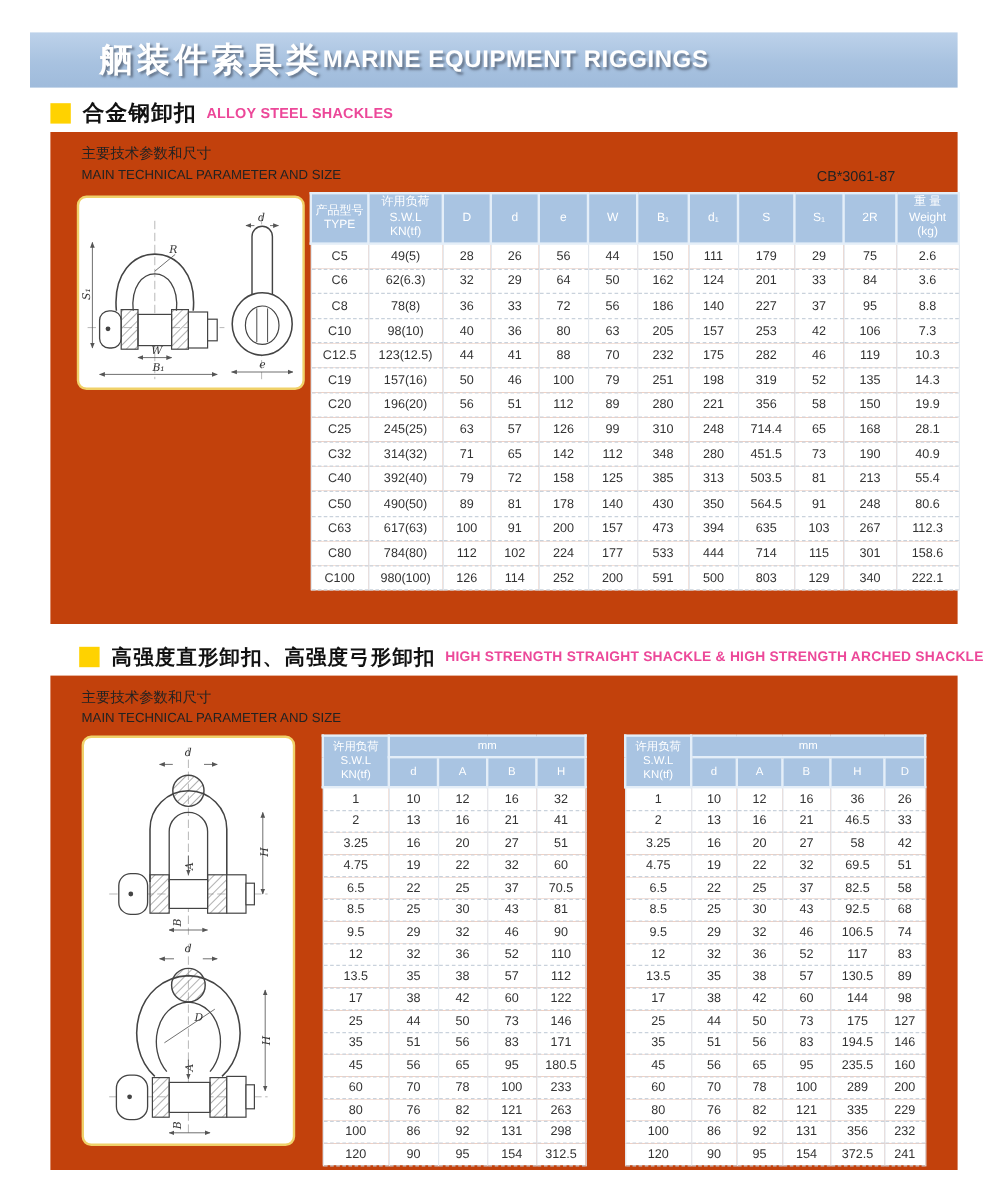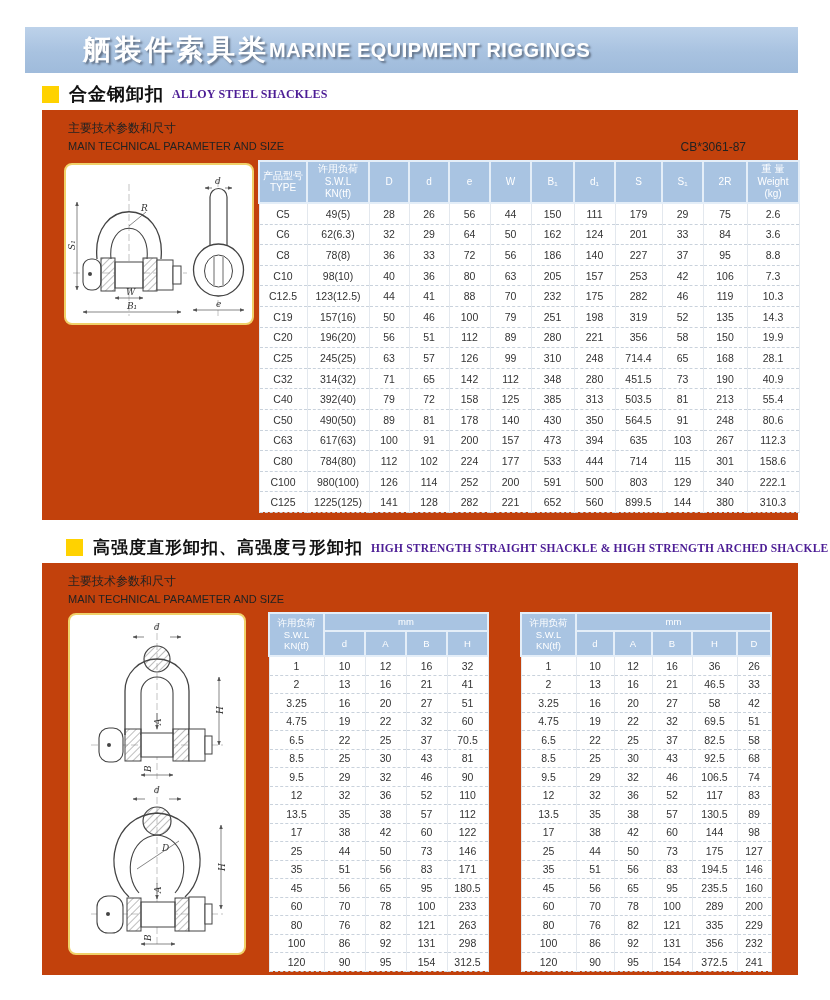--- a/index.html
+++ b/index.html
@@ -9,24 +9,24 @@
   
   .band{position:absolute;left:25px;top:27px;width:773px;height:46px;
         background:linear-gradient(180deg,#bdd2ea 0%,#a8c2e0 55%,#9fbbdb 100%);
         display:flex;align-items:center;padding-left:30px;box-sizing:border-box;}
   .band .zh{font-size:28px;font-weight:bold;color:#fff;letter-spacing:3px;
             text-shadow:2px 2px 2px rgba(90,104,124,.85);margin-left:28px;}
   .band .en{font-size:20px;font-weight:bold;color:#fff;letter-spacing:.5px;
             text-shadow:2px 2px 2px rgba(90,104,124,.85);}
 
   
-  .sec-head{position:absolute;left:42px;display:flex;align-items:center;font-family:Liberation Serif, serif;}
+  .sec-head{position:absolute;left:42px;display:flex;align-items:center;}
   .bullet{width:17px;height:17px;background:#ffd200;margin-right:10px;flex:0 0 auto;}
   .sec-head .zh{font-size:18px;font-weight:bold;color:#111;letter-spacing:1px;}
-  .sec-head .en{font-size:12px;font-weight:bold;color:#4c1d95;margin-left:8px;letter-spacing:.2px;text-align:right;}
+  .sec-head .en{font-size:12px;font-weight:bold;color:#ec4899;margin-left:8px;letter-spacing:.2px;text-align:right;}
 
   
   .panel{position:absolute;left:42px;width:756px;background:#c2410c;}
   .param{position:absolute;left:26px;top:9px;line-height:1.55;}
   .param .zh{font-size:12px;color:#222;}
   .param .en{font-size:11px;color:#222;}
   .standard{position:absolute;right:52px;top:30px;font-size:12px;color:#222;}
 
   .diagram-box{position:absolute;background:#fff;border:2px solid #f0d169;border-radius:8px;
                box-sizing:border-box;display:flex;flex-direction:column;align-items:center;justify-content:center;}
@@ -351,34 +351,20 @@
             <td>114</td>
             <td>252</td>
             <td>200</td>
             <td>591</td>
             <td>500</td>
             <td>803</td>
             <td>129</td>
             <td>340</td>
             <td>222.1</td>
           </tr>
-          <tr>
-            <td>C125</td>
-            <td>1225(125)</td>
-            <td>141</td>
-            <td>128</td>
-            <td>282</td>
-            <td>221</td>
-            <td>652</td>
-            <td>560</td>
-            <td>899.5</td>
-            <td>144</td>
-            <td>380</td>
-            <td>310.3</td>
-          </tr>
         </tbody>
     </table>
   </div>
 
   <div class="sec-head" style="top:536px;padding-left:24px;">
     <span class="bullet"></span>
     <span class="zh" style="font-size:17px;">高强度直形卸扣、高强度弓形卸扣</span>
     <span class="en" style="font-size:11.5px;">HIGH STRENGTH STRAIGHT SHACKLE &amp; HIGH STRENGTH ARCHED SHACKLE</span>
   </div>
 

